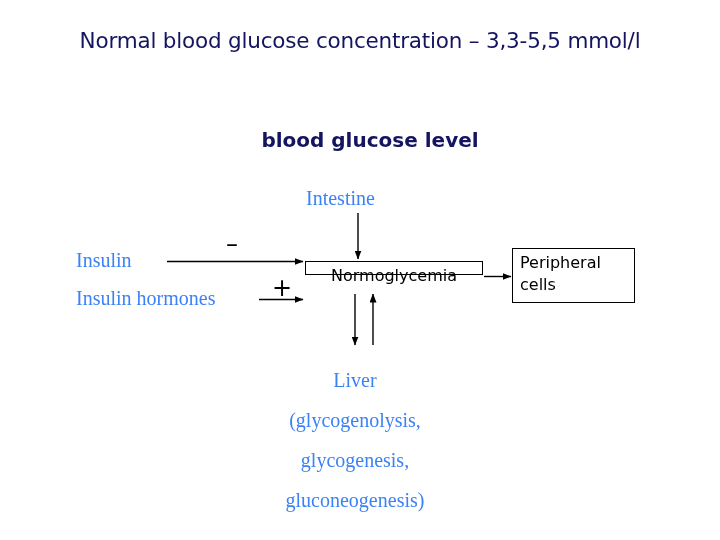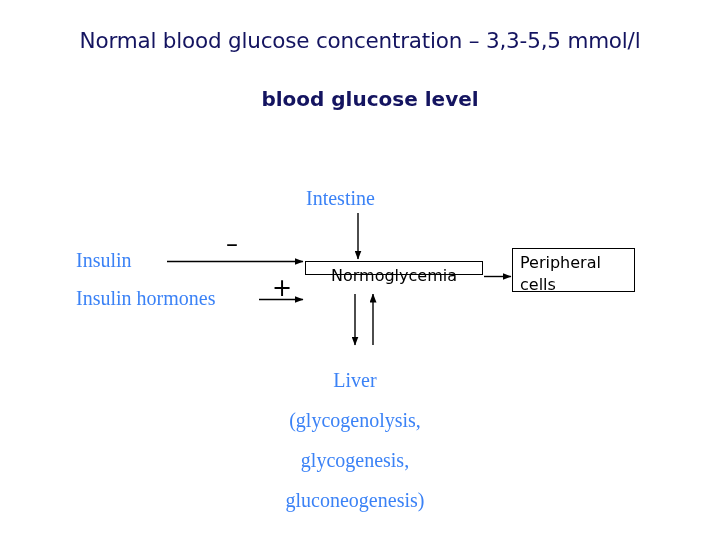--- a/index.html
+++ b/index.html
@@ -35,21 +35,21 @@
     left: 110px;
     top: 86px;
     width: 520px;
     text-align: center;
     font-family: "DejaVu Sans", sans-serif;
     font-size: 20px;
     font-weight: bold;
     color: #141460;
     line-height: 26px;
   }
-  .title-sub .l2 { display: block; }
+  .title-sub .l2 { display: block; margin-top: 41px; }
 
   
   .lbl {
     position: absolute;
     font-family: Liberation Serif, serif;
     font-size: 20px;
     color: #3b82f6;
     white-space: nowrap;
     line-height: 20px;
   }
@@ -92,21 +92,21 @@
     top: 261px;
     width: 178px;
     height: 14px;
     line-height: 28px;
     text-align: center;
   }
   #box-peripheral {
     left: 512px;
     top: 248px;
     width: 123px;
-    height: 44px;
+    height: 55px;
     padding: 3px 0 0 7px;
     line-height: 22px;
   }
   #box-peripheral .ln { display: block; }
 
   
   #arrows {
     position: absolute;
     left: 0; top: 0;
     width: 720px;

